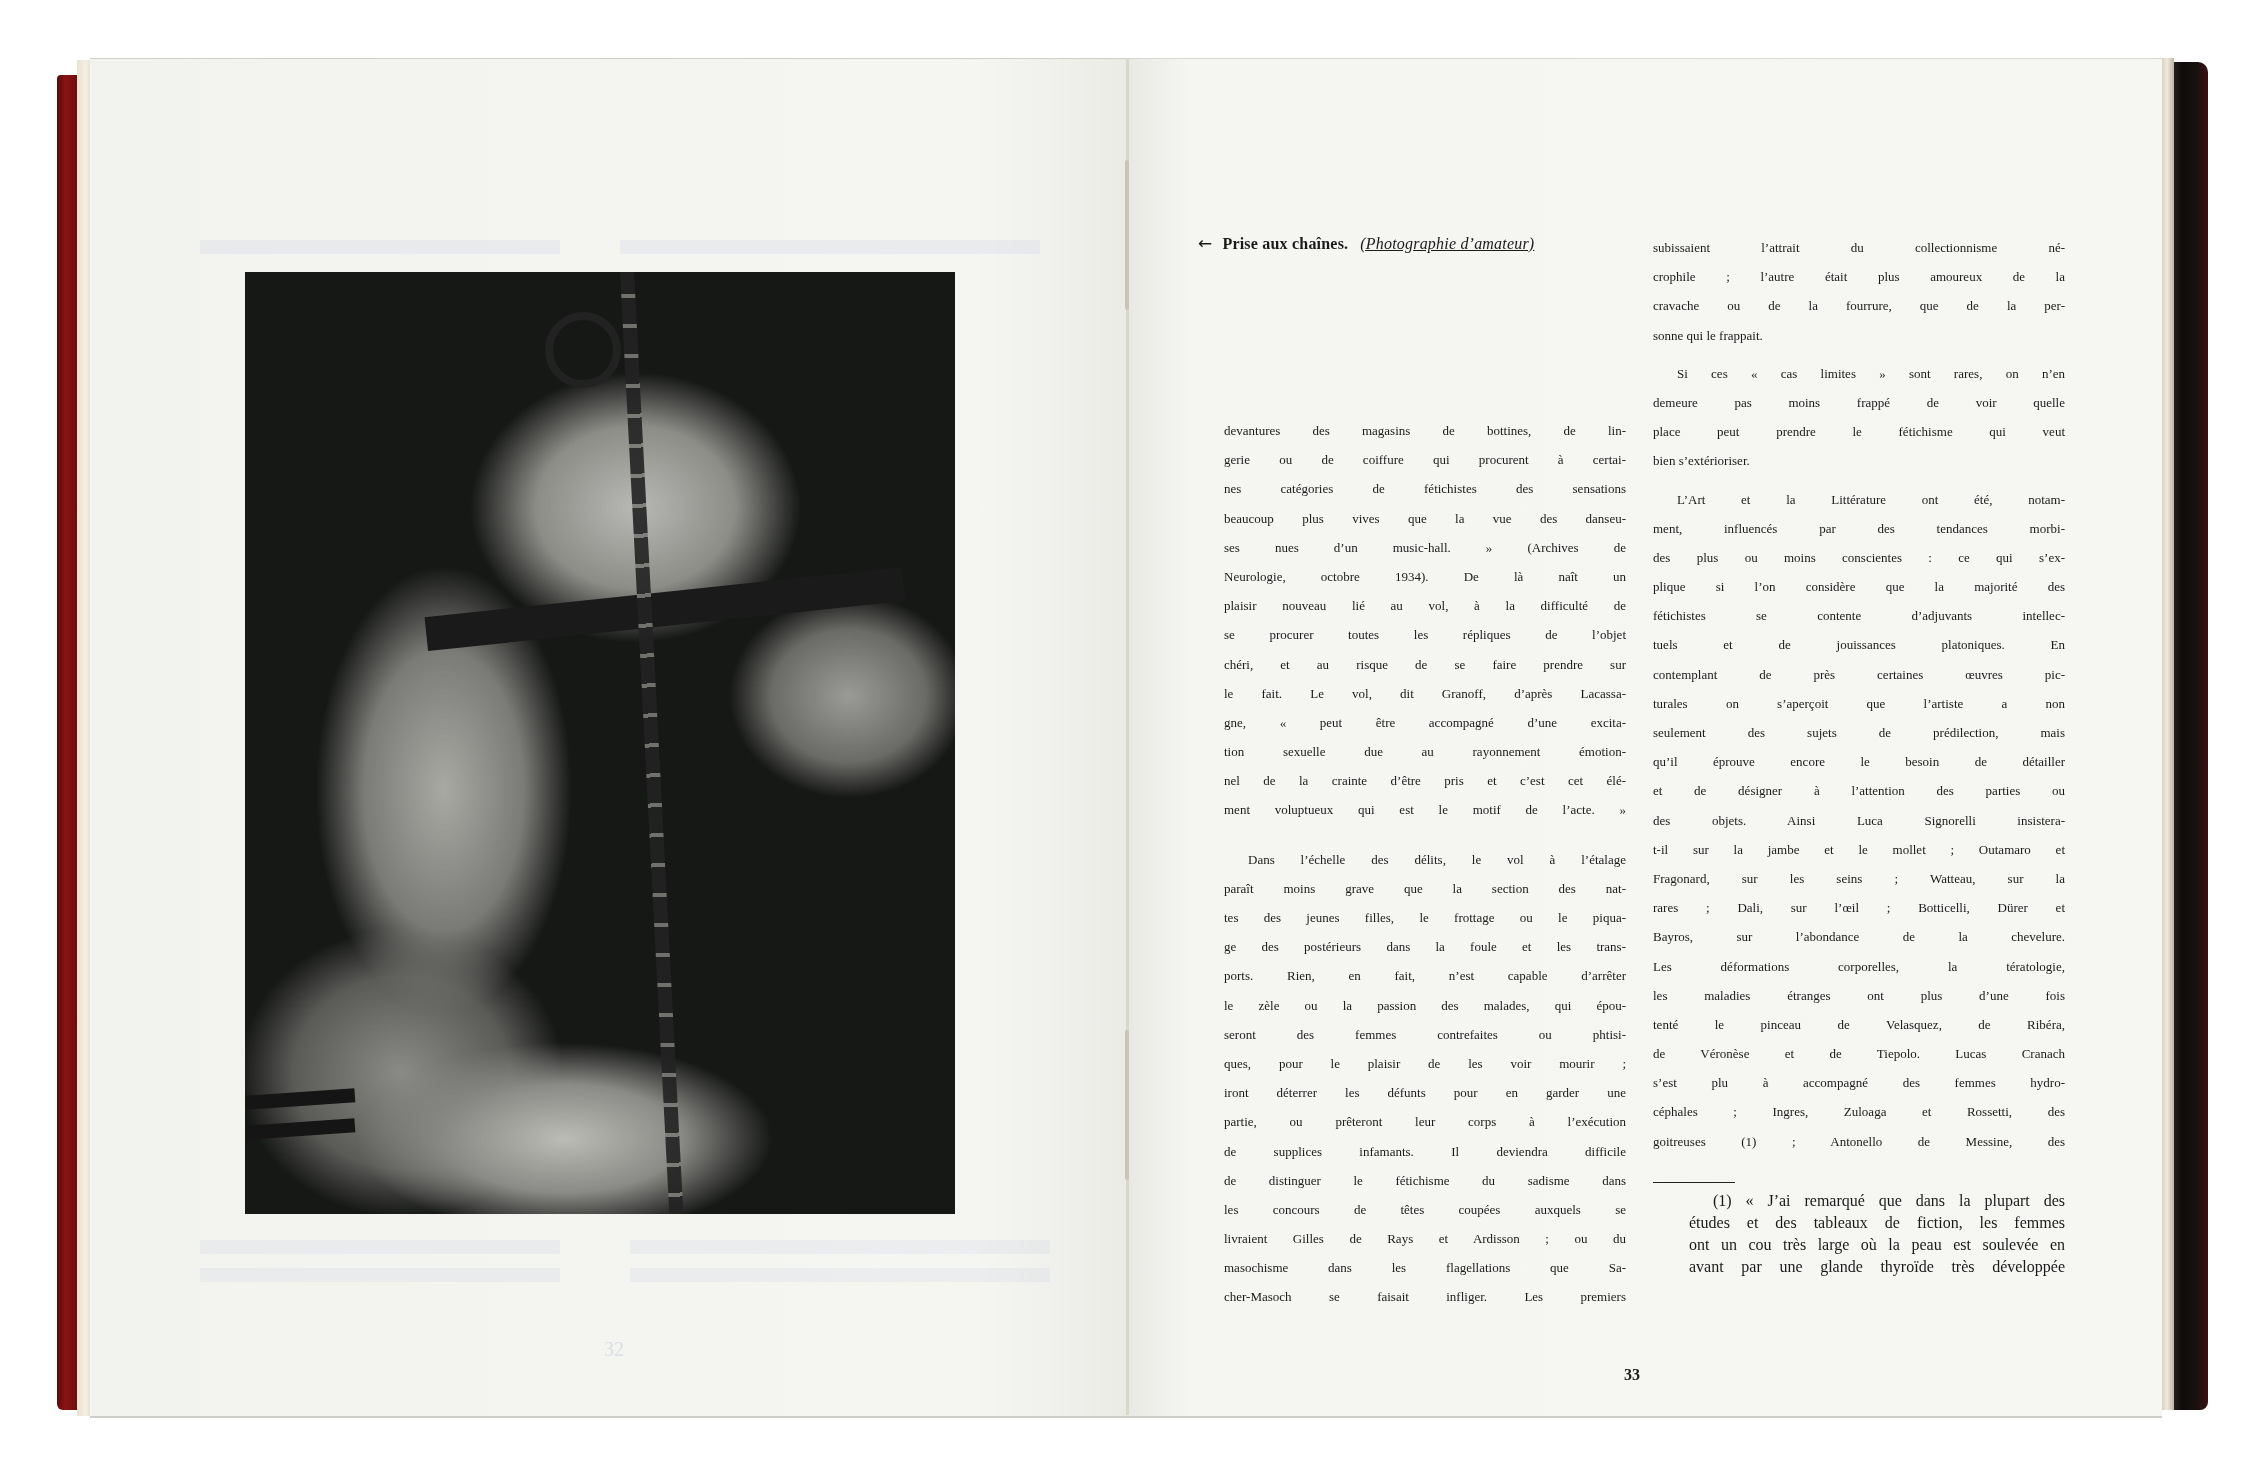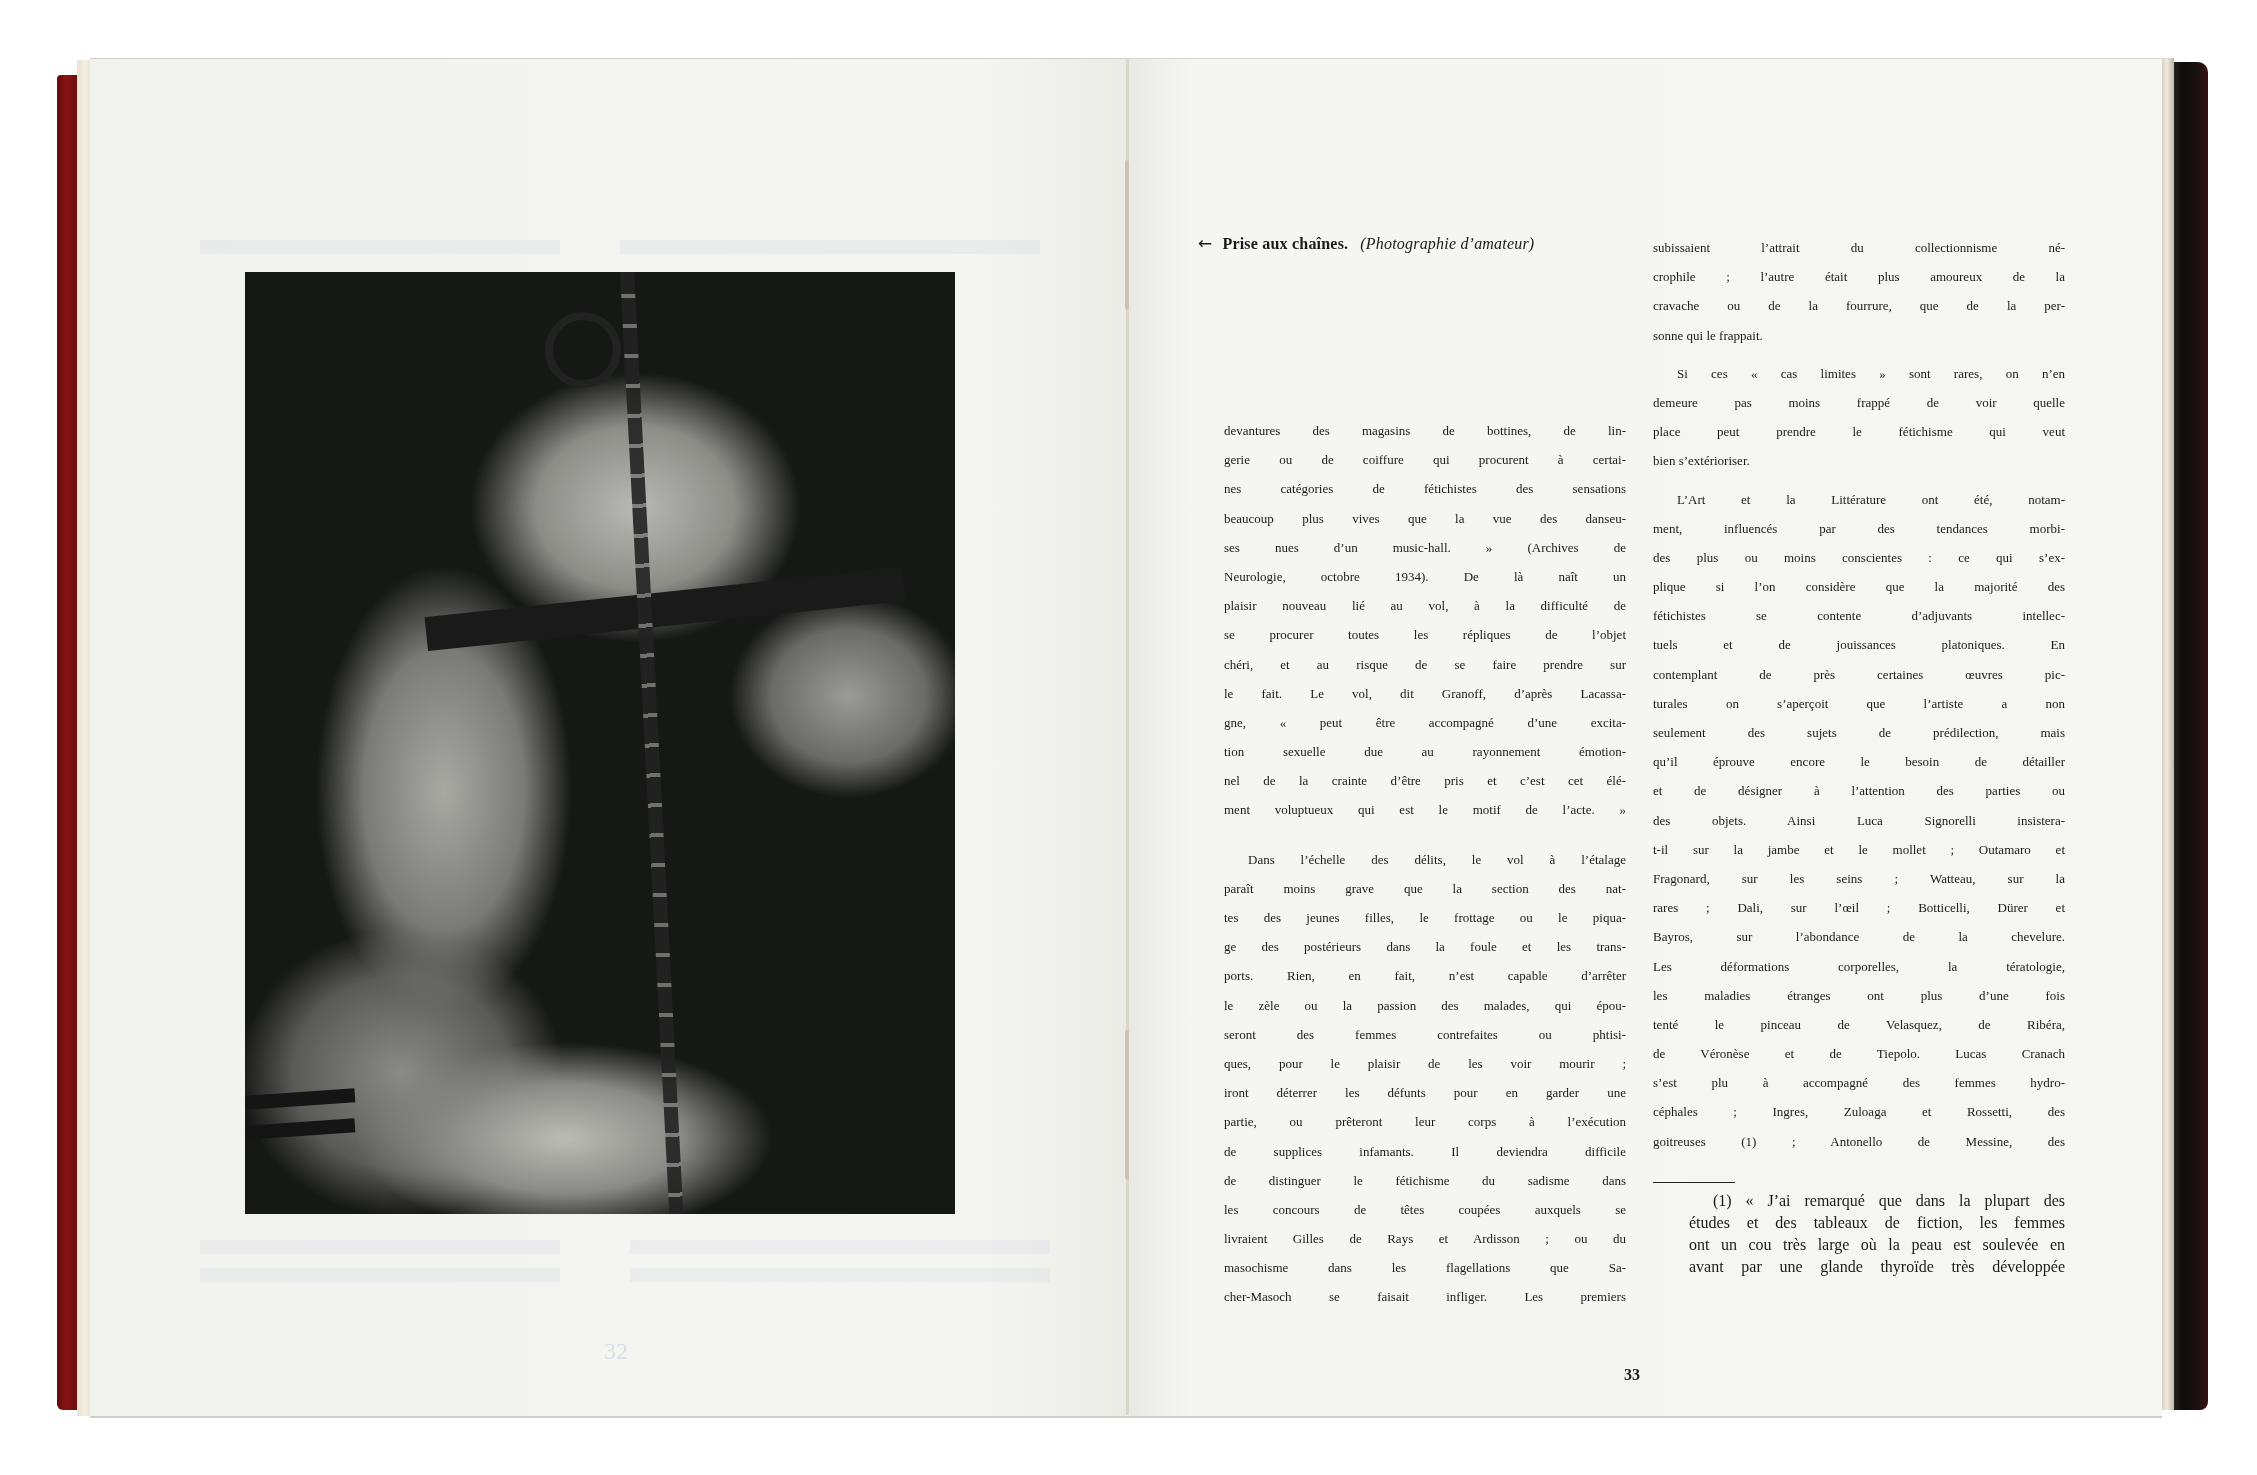--- a/index.html
+++ b/index.html
@@ -63,37 +63,37 @@
   .photo .strap {
     position:absolute; left:180px; top:320px; width:480px; height:34px; background:#1a1a1a; transform:rotate(-6deg);
   }
   .photo .cuff { position:absolute; left:0; top:0; width:70px; height:12px; background:#151515; }
 
   .caption {
     position:absolute; left:1198px; top:233px; font-size:16px; white-space:nowrap; letter-spacing:.2px;
   }
   .caption .arrow { font-family:"DejaVu Sans", sans-serif; font-size:17px; margin-right:10px; }
   .caption b { font-weight:bold; margin-right:12px;text-align:center; }
-  .caption i { font-style:italic; }
+  .caption i { font-style:italic;text-decoration:underline; }
 
   .col { position:absolute; font-size:13px; line-height:29.2px; }
   .col .ln { display:block; text-align:justify; text-align-last:justify; white-space:nowrap; height:29.2px; }
   .col .ln.last { text-align-last:left; }
   .col .ln.ind { text-indent:24px; }
   .col .gap { display:block; height:20px; }
   .col-mid { left:1224px; top:372px; width:402px;margin-top:44px; }
   .col-right { left:1653px; top:233px; width:412px; }
 
   .fn-rule { position:absolute; left:1653px; top:1182px; width:82px; height:1px; background:#222; }
   .footnote { position:absolute; left:1653px; top:1190px; width:412px; font-size:16px; line-height:22px; }
   .footnote .ln { display:block; text-align:justify; text-align-last:justify; white-space:nowrap;margin-left:36px; }
   .footnote .ln.ind { text-indent:24px; }
 
   .folio { position:absolute; left:1624px; top:1366px; font-size:16px;font-weight:bold; }
-  .folio-ghost { position:absolute; left:604px; top:1338px; font-size:24px; color:#c7d0de; opacity:.6; }
+  .folio-ghost { position:absolute; left:604px; top:1338px; font-size:20px; color:#c7d0de; opacity:.6; }
 </style>
 </head>
 <body>
 
 <div class="cover-left"></div>
 <div class="cover-right"></div>
 <div class="edge-left"></div>
 <div class="edge-right"></div>
 
 <div class="page page-left"></div>

